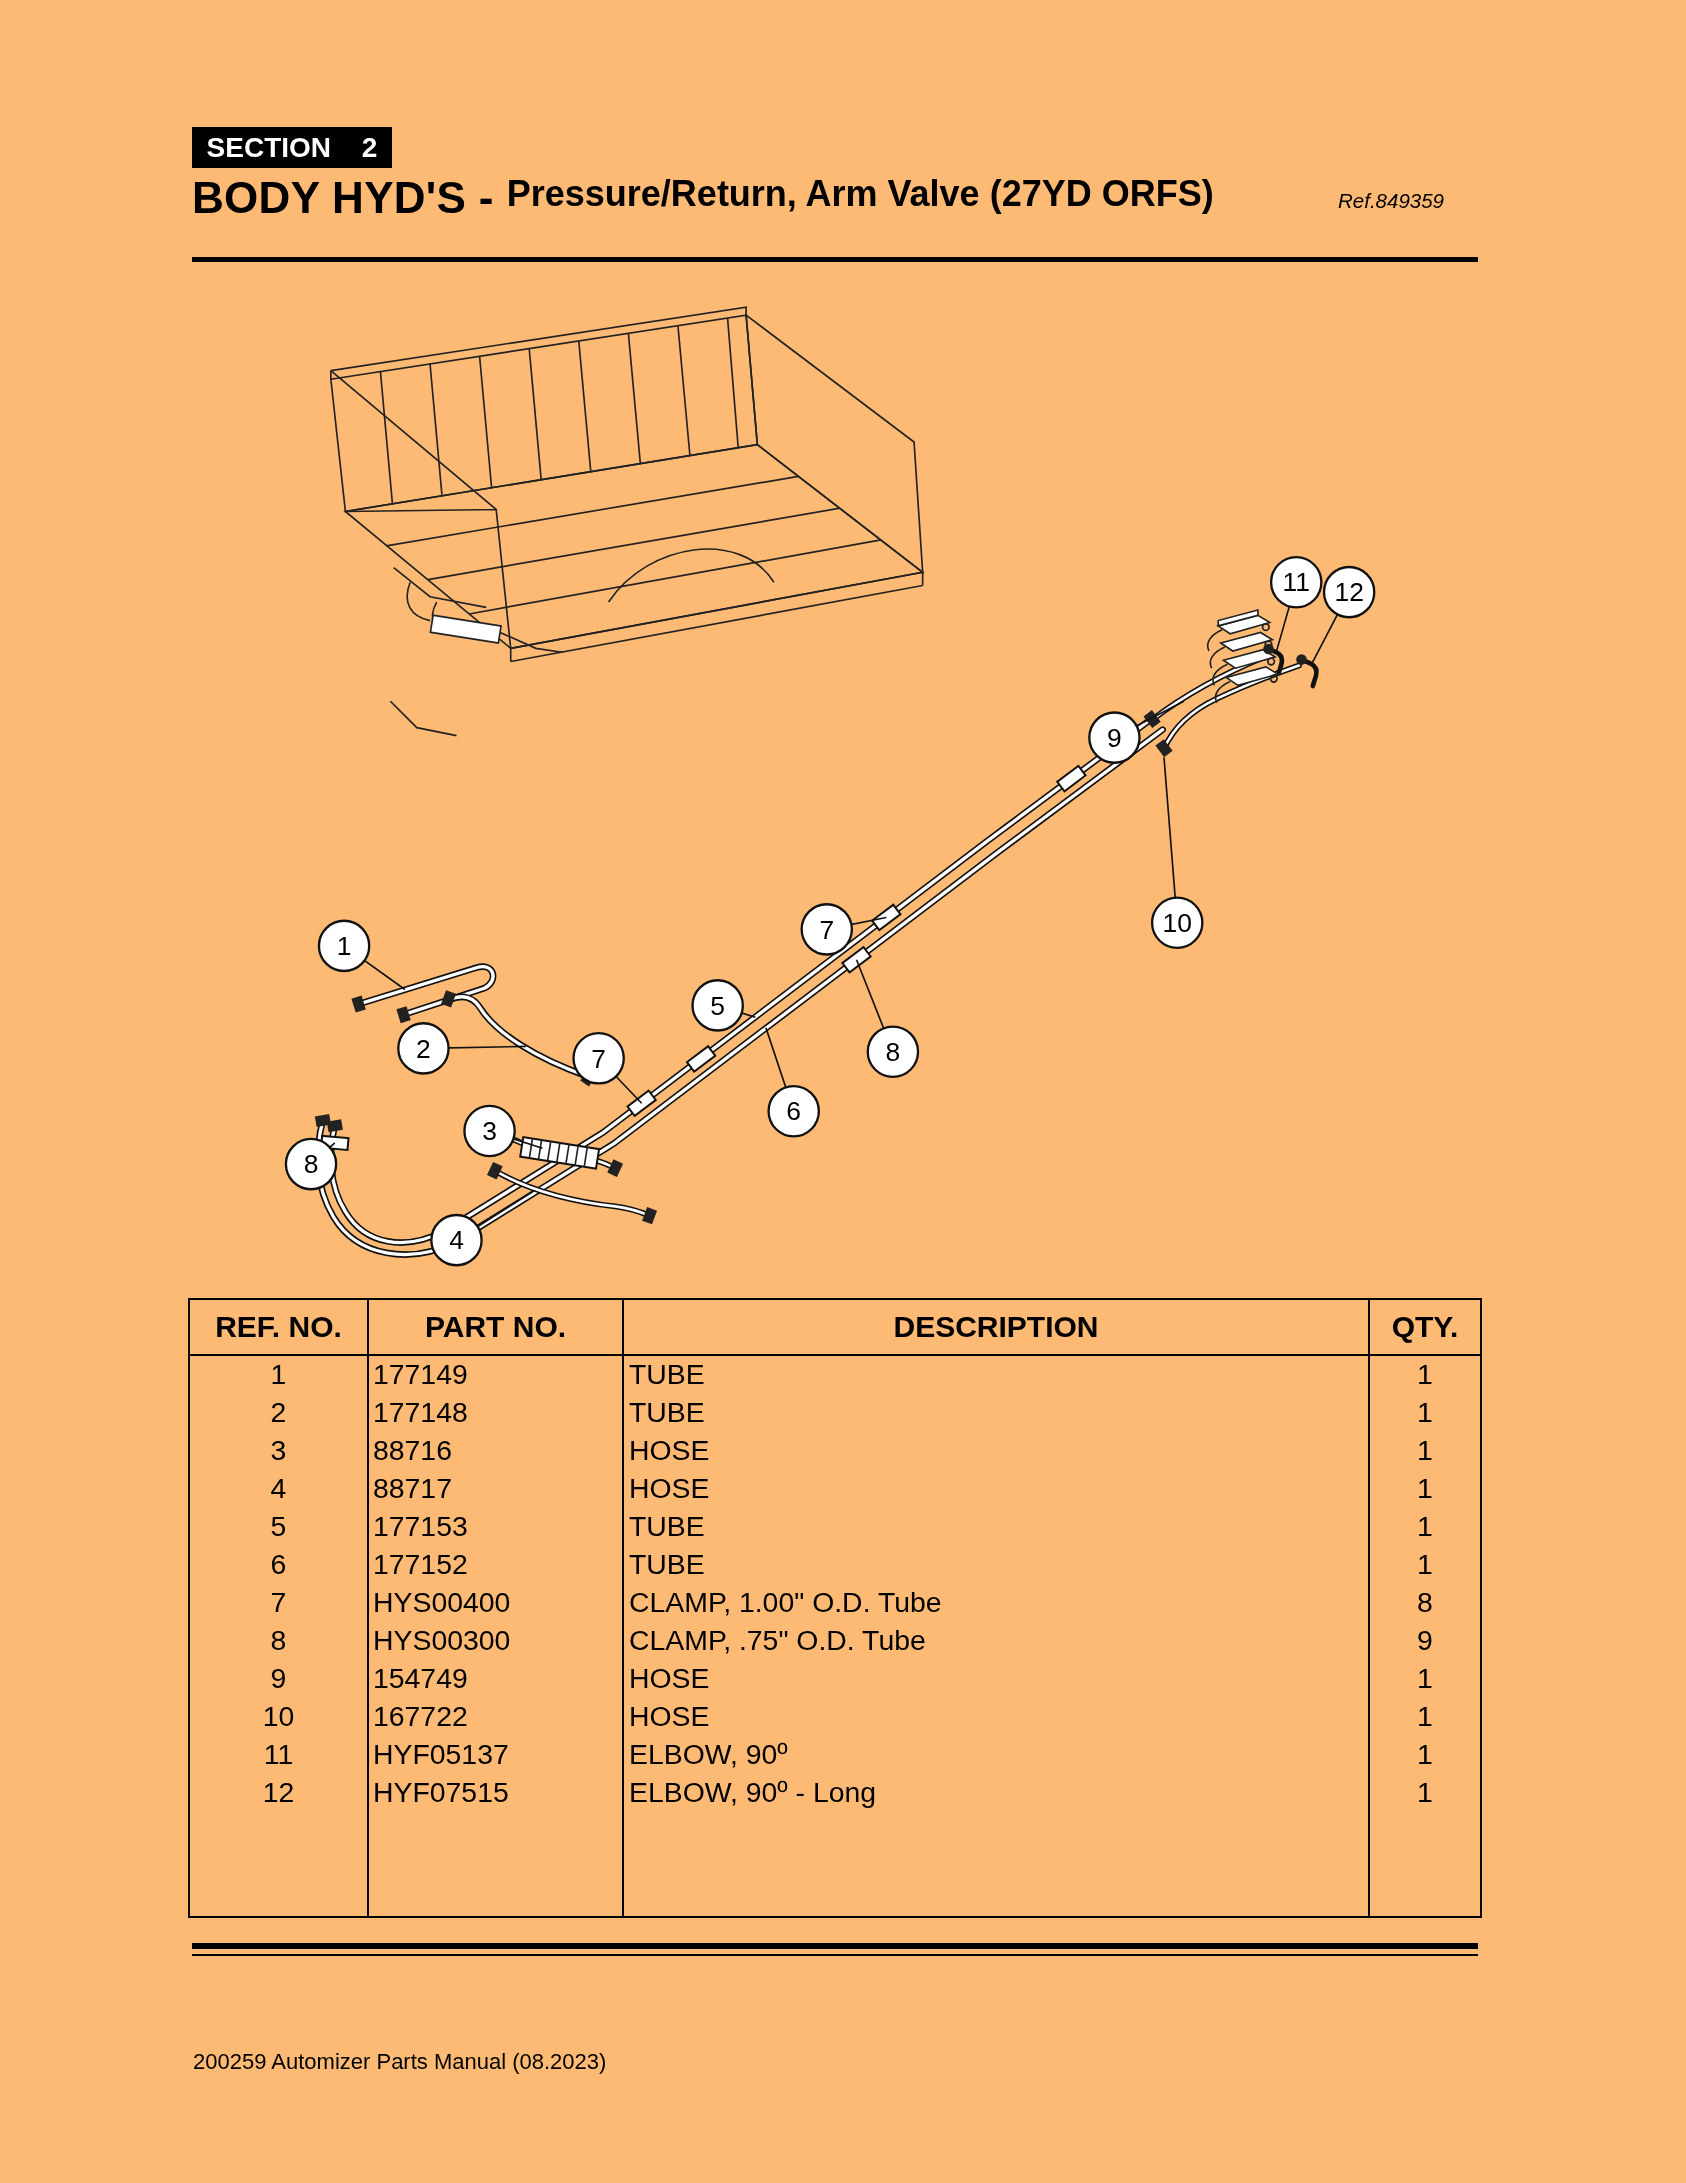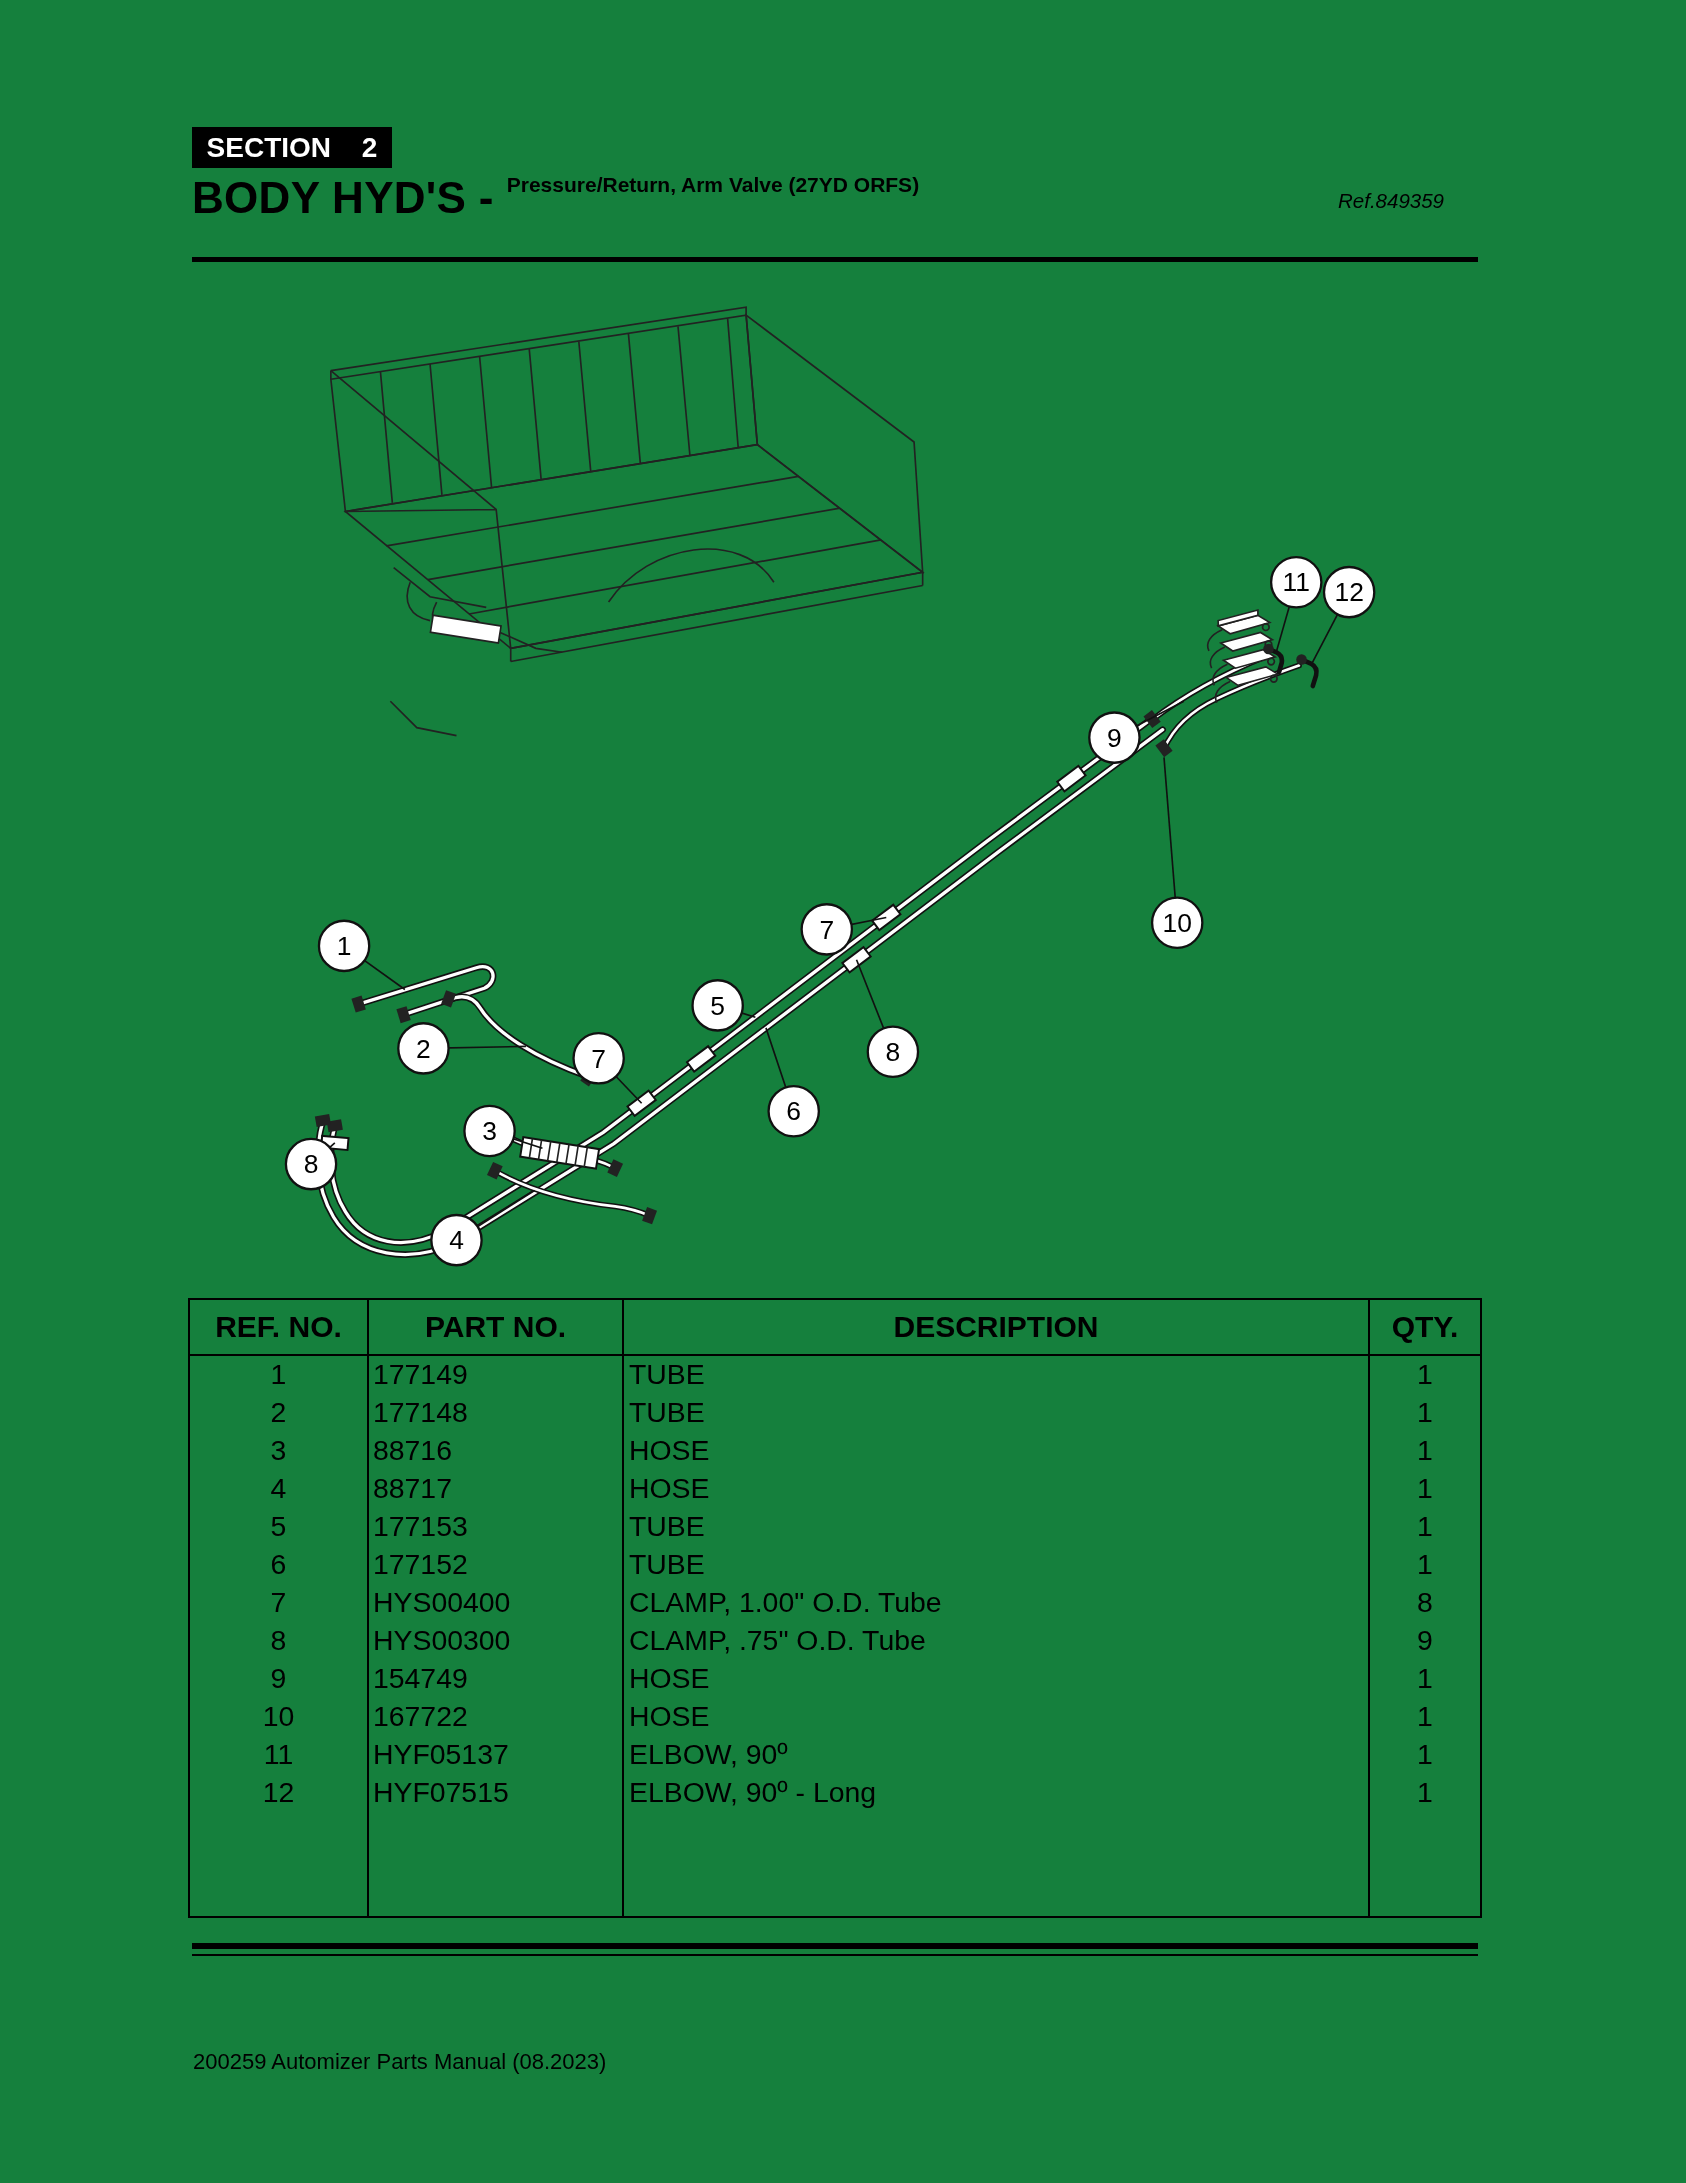--- a/index.html
+++ b/index.html
@@ -1,35 +1,35 @@
 <!DOCTYPE html>
 <html style="font-size:10.6px"><head>
 <meta charset="utf-8">
 <style>
   * { margin:0; padding:0; box-sizing:border-box; }
   html,body { background:#ffffff; }
   body {
     width:1687px; height:2183px; position:relative; overflow:hidden;
     font-family:"Liberation Sans", sans-serif; color:#000;
   }
-  #page { position:absolute; inset:0; background:#15803d; }
+  #page { position:absolute; inset:0; background:#fdba74; }
 
   
   .section-badge {
     position:absolute; left:192px; top:127px; width:200px; height:41px;
     background:#000; color:#fff; display:flex; align-items:center;
     justify-content:space-between; padding:0 14.6px;
     font-size:28px; font-weight:bold;
   }
   .title-row {
     position:absolute; left:192px; top:173px; width:1124px;
     display:flex; align-items:flex-start; gap:13px; white-space:nowrap;
   }
   .title { font-size:44px; font-weight:bold; letter-spacing:0.3px; }
-  .subtitle { font-size:21px; font-weight:bold; }
+  .subtitle { font-size:36px; font-weight:bold; }
   .ref-label {
     position:absolute; right:243px; top:189px;
     font-size:20.5px; font-style:italic;
   }
   .rule-top {
     position:absolute; left:192px; top:257px; width:1286px; height:5.3px; background:#000;
   }
 
   
   .diagram { position:absolute; left:192px; top:291px; width:1296px; height:999px; }

